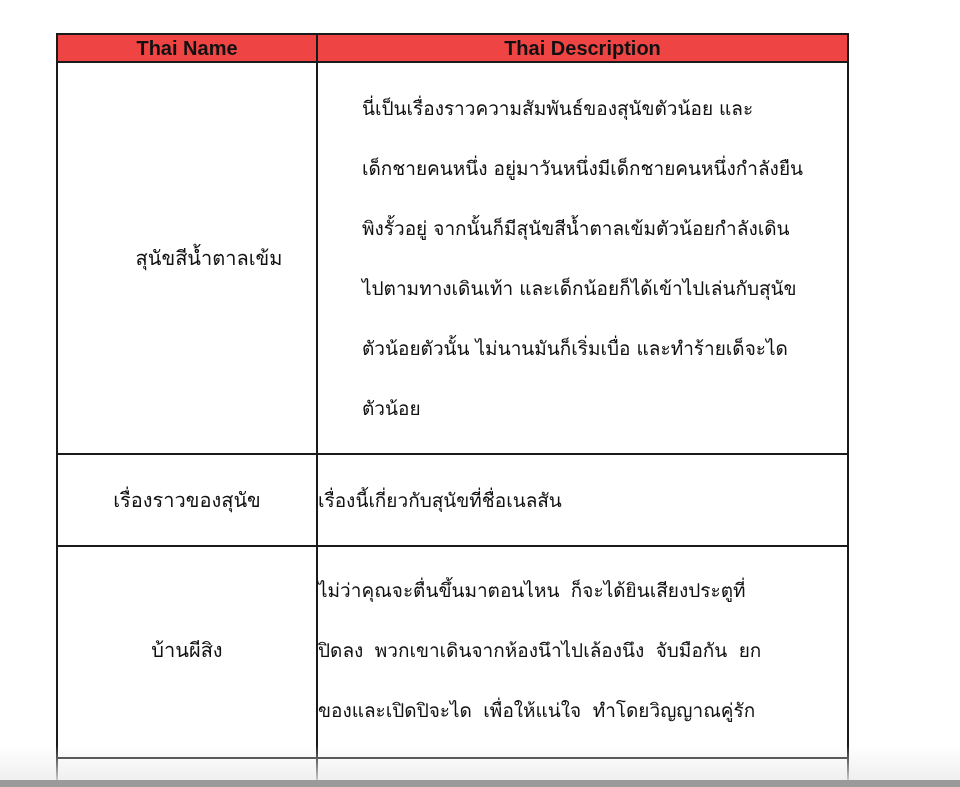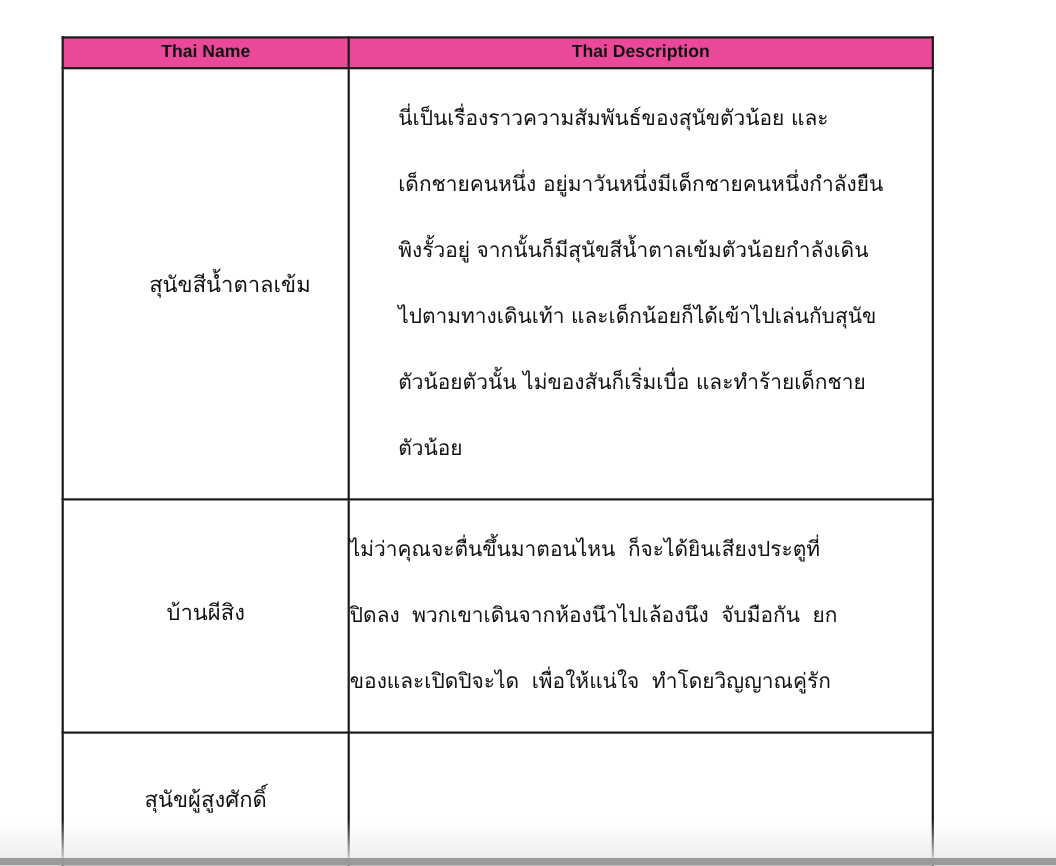--- a/index.html
+++ b/index.html
@@ -27,23 +27,23 @@
       table-layout: fixed;
     }
     table.doc-table th,
     table.doc-table td {
       border: 2px solid #1a1a1a;
       color: #111;
       vertical-align: middle;
       padding: 0;
     }
     table.doc-table th {
-      background: #ec4899;
+      background: #ef4444;
       font-weight: bold;
-      font-size: 16px;
+      font-size: 20px;
       height: 26px;
       text-align: center;
       font-family: "Liberation Sans", "DejaVu Sans", sans-serif;
     }
     col.c-name { width: 260px; }
     col.c-desc { width: 531px; }
     td.name-cell {
       text-align: center;
       font-size: 20px;
       line-height: 30px;
@@ -96,22 +96,28 @@
       </tr>
     </thead>
     <tbody>
       <tr class="r1">
         <td class="name-cell">สุนัขสีน้ำตาลเข้ม</td>
         <td class="desc-cell">
           <span class="desc-line">นี่เป็นเรื่องราวความสัมพันธ์ของสุนัขตัวน้อย และ</span>
           <span class="desc-line">เด็กชายคนหนึ่ง อยู่มาวันหนึ่งมีเด็กชายคนหนึ่งกำลังยืน</span>
           <span class="desc-line">พิงรั้วอยู่ จากนั้นก็มีสุนัขสีน้ำตาลเข้มตัวน้อยกำลังเดิน</span>
           <span class="desc-line">ไปตามทางเดินเท้า และเด็กน้อยก็ได้เข้าไปเล่นกับสุนัข</span>
-          <span class="desc-line">ตัวน้อยตัวนั้น ไม่ของสันก็เริ่มเบื่อ และทำร้ายเด็กชาย</span>
+          <span class="desc-line">ตัวน้อยตัวนั้น ไม่นานมันก็เริ่มเบื่อ และทำร้ายเด็จะได</span>
           <span class="desc-line">ตัวน้อย</span>
+        </td>
+      </tr>
+      <tr class="r2">
+        <td class="name-cell">เรื่องราวของสุนัข</td>
+        <td class="desc-cell">
+          <span class="desc-line">เรื่องนี้เกี่ยวกับสุนัขที่ชื่อเนลสัน</span>
         </td>
       </tr>
       <tr class="r3">
         <td class="name-cell">บ้านผีสิง</td>
         <td class="desc-cell">
           <span class="desc-line">ไม่ว่าคุณจะตื่นขึ้นมาตอนไหน ก็จะได้ยินเสียงประตูที่</span>
           <span class="desc-line">ปิดลง พวกเขาเดินจากห้องนึาไปเล้องนึง จับมือกัน ยก</span>
           <span class="desc-line">ของและเปิดปิจะได เพื่อให้แน่ใจ ทำโดยวิญญาณคู่รัก</span>
         </td>
       </tr>

